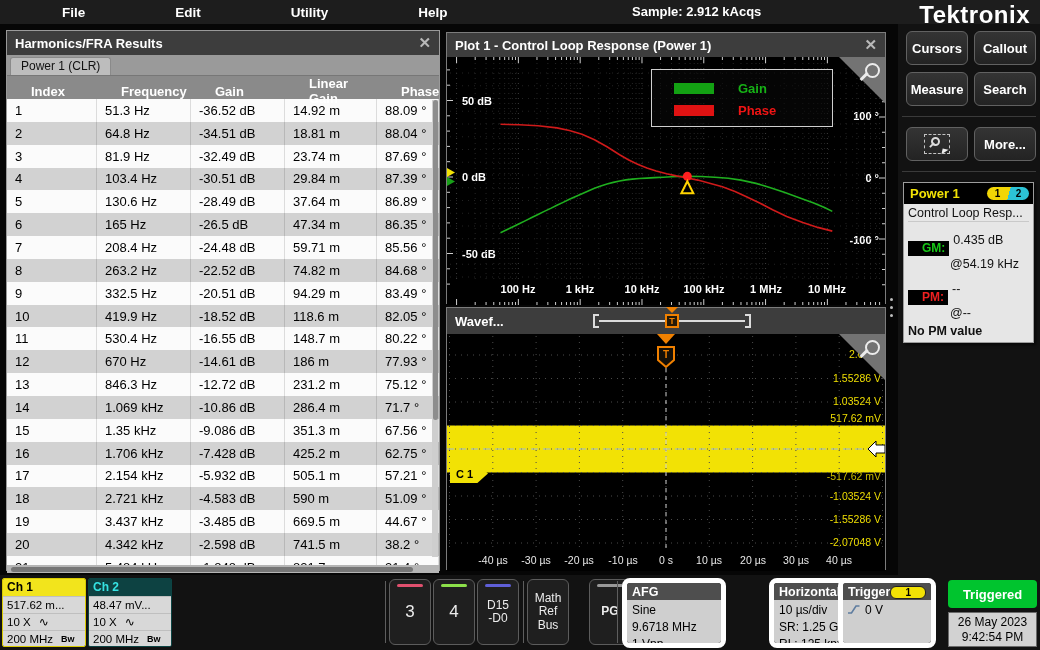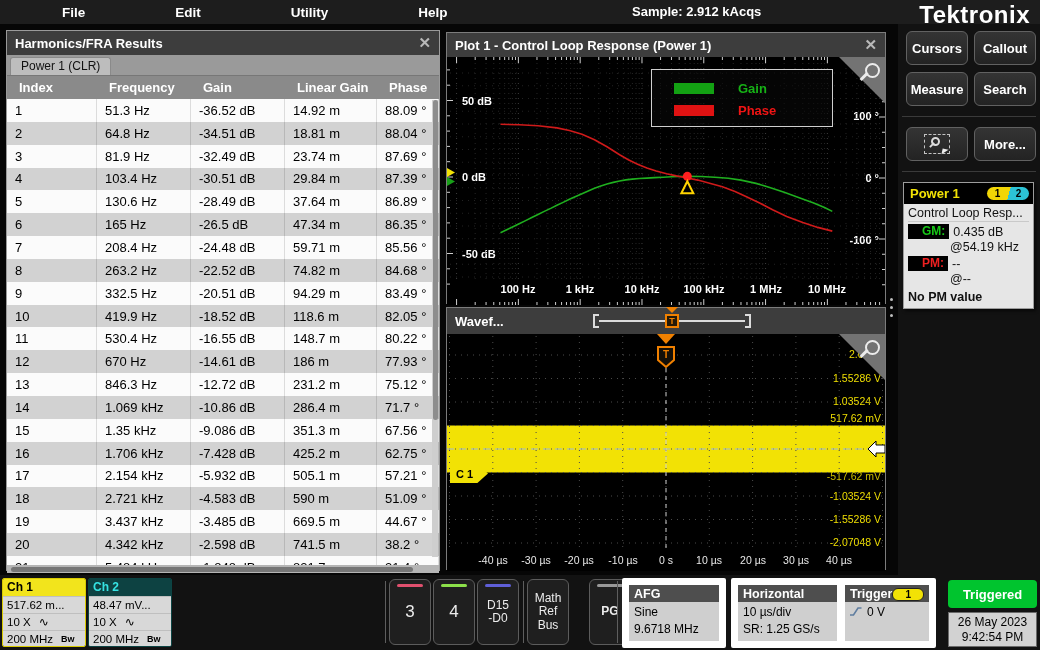--- a/index.html
+++ b/index.html
@@ -15,21 +15,21 @@
   .brand { position:absolute; right:10px; top:1px; color:#fff; font-size:24px; font-weight:bold; letter-spacing:.5px; }
 
   
   .results { position:absolute; left:6px; top:30px; width:434px; height:541px; background:#c2c2c2; border:1px solid #9a9a9a; }
   .ptitle { height:24px; background:#3d3d3d; color:#fff; font-size:13px; font-weight:bold; display:flex; align-items:center; padding:0 8px; }
   .ptitle .close { margin-left:auto; color:#b9b9b9; font-size:15px; font-weight:bold; cursor:pointer; }
   .tabrow { height:21px; background:#9a9a9a; border-bottom:1px solid #777; }
   .tab { display:inline-block; margin-left:3px; margin-top:2px; padding:1px 10px 2px; background:#bdbdbd; border:1px solid #8a8a8a; border-bottom:none; border-radius:3px 3px 0 0; font-size:12px; color:#111; }
   .thead, .trow { display:grid; grid-template-columns:90px 94px 94px 92px 1fr; }
   .thead { height:23px; background:#8a8a8a; color:#fff; font-size:13px; font-weight:600; align-items:center; }
-  .thead .tcell { padding-left:12px; }
+  .thead .tcell { padding-left:24px; }
   .tbody { height:457px; overflow:hidden; }
   .trow { height:22.85px; align-items:center; font-size:13px; color:#000; }
   .trow.odd { background:#fbfbfb; } .trow.even { background:#d2d2d2; }
   .trow .tcell { padding-left:8px; height:100%; display:flex; align-items:center; border-right:1px solid rgba(0,0,0,0.12); overflow:hidden; white-space:nowrap; }
   .clippedrow { height:9px; overflow:hidden; background:#fbfbfb; }
   .clippedrow .trow { height:22.85px; }
   .hscroll { height:8px; background:#b5b5b5; position:relative; }
   .hscroll .thumb { position:absolute; left:4px; top:1.5px; width:93%; height:5px; background:#767676; border-radius:3px; }
   .vscroll { position:absolute; right:1px; top:69px; width:6px; height:457px; background:#cecece; }
   .vscroll .vthumb { position:absolute; top:0; left:0.5px; width:5px; height:70%; background:#8d8d8d; border-radius:3px; }
@@ -77,40 +77,40 @@
   .zcur { position:absolute; right:1px; bottom:-2px; width:0; height:0; border-left:6px solid #ececec; border-bottom:6px solid transparent; transform:rotate(12deg); }
 
   .pbadge { margin:10px 0 0 5px; width:131px; border:1px solid #9c9c9c; background:#e6e6e6; box-shadow:2px 2px 3px rgba(0,0,0,.6); }
   .pbhead { height:21px; background:#000; display:flex; align-items:center; padding:0 4px 0 6px; }
   .pbtitle { color:#f2e205; font-size:13px; font-weight:bold; }
   .pbpill { margin-left:auto; width:42px; height:13px; border-radius:7px; overflow:hidden; display:flex; font-size:10px; font-weight:bold; color:#000; background:linear-gradient(105deg,#f2d605 0 52%,#2cc3d6 52% 100%); }
   .pbpill .p1,.pbpill .p2 { flex:1; text-align:center; line-height:13px; }
   .pbbody { padding:2px 4px 4px; color:#111; font-size:12.5px; }
   .pbsub { white-space:nowrap; overflow:hidden; border-bottom:1px solid #c9c9c9; padding-bottom:1px; margin-bottom:2px; }
   .pbrowline { display:flex; align-items:center; gap:4px; margin-top:2px; }
-  .lblbox { background:#000; padding:0 4px 1px 14px; font-weight:bold; font-size:12px; }
+  .lblbox { background:#000; padding:0 4px 1px 14px; font-weight:bold; font-size:12px;margin-top:17px; }
   .lblbox.gm { color:#17c817; } .lblbox.pm { color:#ef2020; }
   .pbat { padding-left:42px; margin-top:1px; }
   .pbstatus { font-weight:bold; margin-top:4px; }
 
   
   .bottombar { position:absolute; left:0; top:575px; width:1040px; height:75px; background:#121212; }
   .chb { position:absolute; top:3px; width:84px; height:69px; border-radius:2px; overflow:hidden; font-size:11.5px; }
   .chb .chhead { height:17px; font-weight:bold; font-size:12px; padding:1px 4px 0; }
   .chb .chline { background:#d8d8d8; color:#000; padding:0 4px; height:17px; display:flex; align-items:center; gap:8px; border-top:1px solid #bfbfbf; }
   .ch1 { left:2px; border:1px solid #d8ca00; }
   .ch1 .chhead { background:#f2e41c; color:#000; }
   .ch2 { left:88px; border:1px solid #0c4444; }
   .ch2 .chhead { background:#0d4242; color:#35e3e3; }
   .sine { font-size:12px; }
   .bwb { font-size:9px; vertical-align:super; font-weight:bold; }
   .vsep { position:absolute; top:6px; width:1px; height:62px; background:#5e5e5e; }
   .sqbtn { position:absolute; top:4px; width:42px; height:66px; background:#1f1f1f; border:1px solid #5c5c5c; border-radius:6px; color:#ececec; display:flex; flex-direction:column; align-items:center; justify-content:center; line-height:1.1; cursor:pointer; }
   .sqbtn .stripe { position:absolute; top:4px; left:50%; transform:translateX(-50%); width:26px; height:3px; border-radius:2px; }
-  .bbadge { position:absolute; top:3px; height:70px; border:7px solid #ffffff; border-radius:2px; overflow:hidden; }
+  .bbadge { position:absolute; top:3px; height:70px; border:5px solid #ffffff; border-radius:8px; overflow:hidden; }
   .bbadge .bhead { height:17px; background:#4e4e4e; color:#fff; font-size:12.5px; font-weight:bold; padding:1px 5px 0; display:flex; align-items:center; }
   .bbadge .bbody { background:#cfcfcf; color:#000; font-size:12px; height:53px; padding:1px 5px; }
   .bbadge .bbody div { height:17px; display:flex; align-items:center; gap:5px; }
   .trigpill { margin-left:auto; width:36px; height:13px; background:#f2e205; border:1px solid #222; border-radius:6px; color:#000; font-size:10px; font-weight:bold; text-align:center; line-height:12px; }
   .triggered { position:absolute; left:948px; top:5px; width:89px; height:28px; background:#00c42e; border-radius:4px; color:#fff; font-size:13px; font-weight:bold; display:flex; align-items:center; justify-content:center; }
   .datetime { position:absolute; left:948px; top:37px; width:89px; height:35px; background:#d2d2d2; border:1px solid #6a6a6a; color:#000; font-size:12px; display:flex; flex-direction:column; align-items:center; justify-content:center; line-height:1.25; }
 </style>
 </head>
 <body>
 
@@ -858,21 +858,21 @@
     <div class="vsep" style="left:617px"></div>
 
     <div class="bbadge" style="left:622px;width:104px">
       <div class="bhead">AFG</div>
       <div class="bbody">
         <div>Sine</div>
         <div>9.6718 MHz</div>
         <div>1 Vpp</div>
       </div>
     </div>
-    <div class="bbadge" style="left:731px;width:113px">
+    <div class="bbadge" style="left:769px;width:113px">
       <div class="bhead">Horizontal</div>
       <div class="bbody">
         <div>10 µs/div</div>
         <div>SR: 1.25 GS/s</div>
         <div>RL: 125 kpts</div>
       </div>
     </div>
     <div class="bbadge" style="left:838px;width:98px">
       <div class="bhead">
           <span>Trigger</span>

